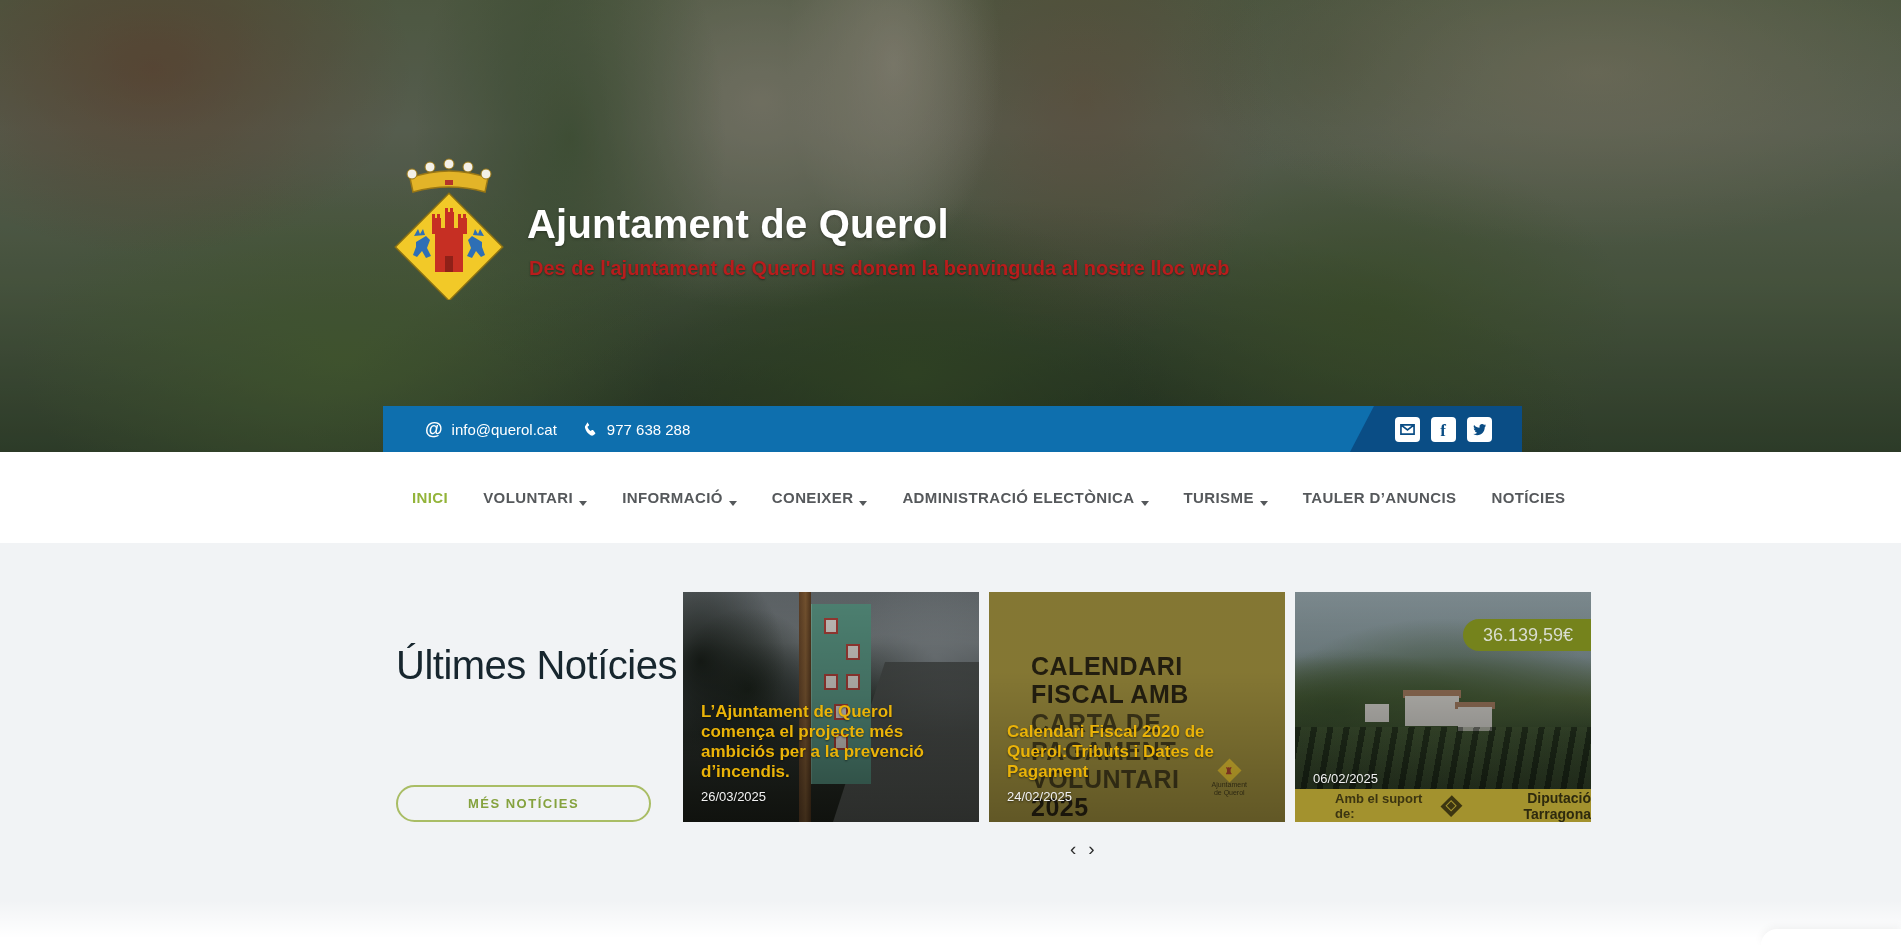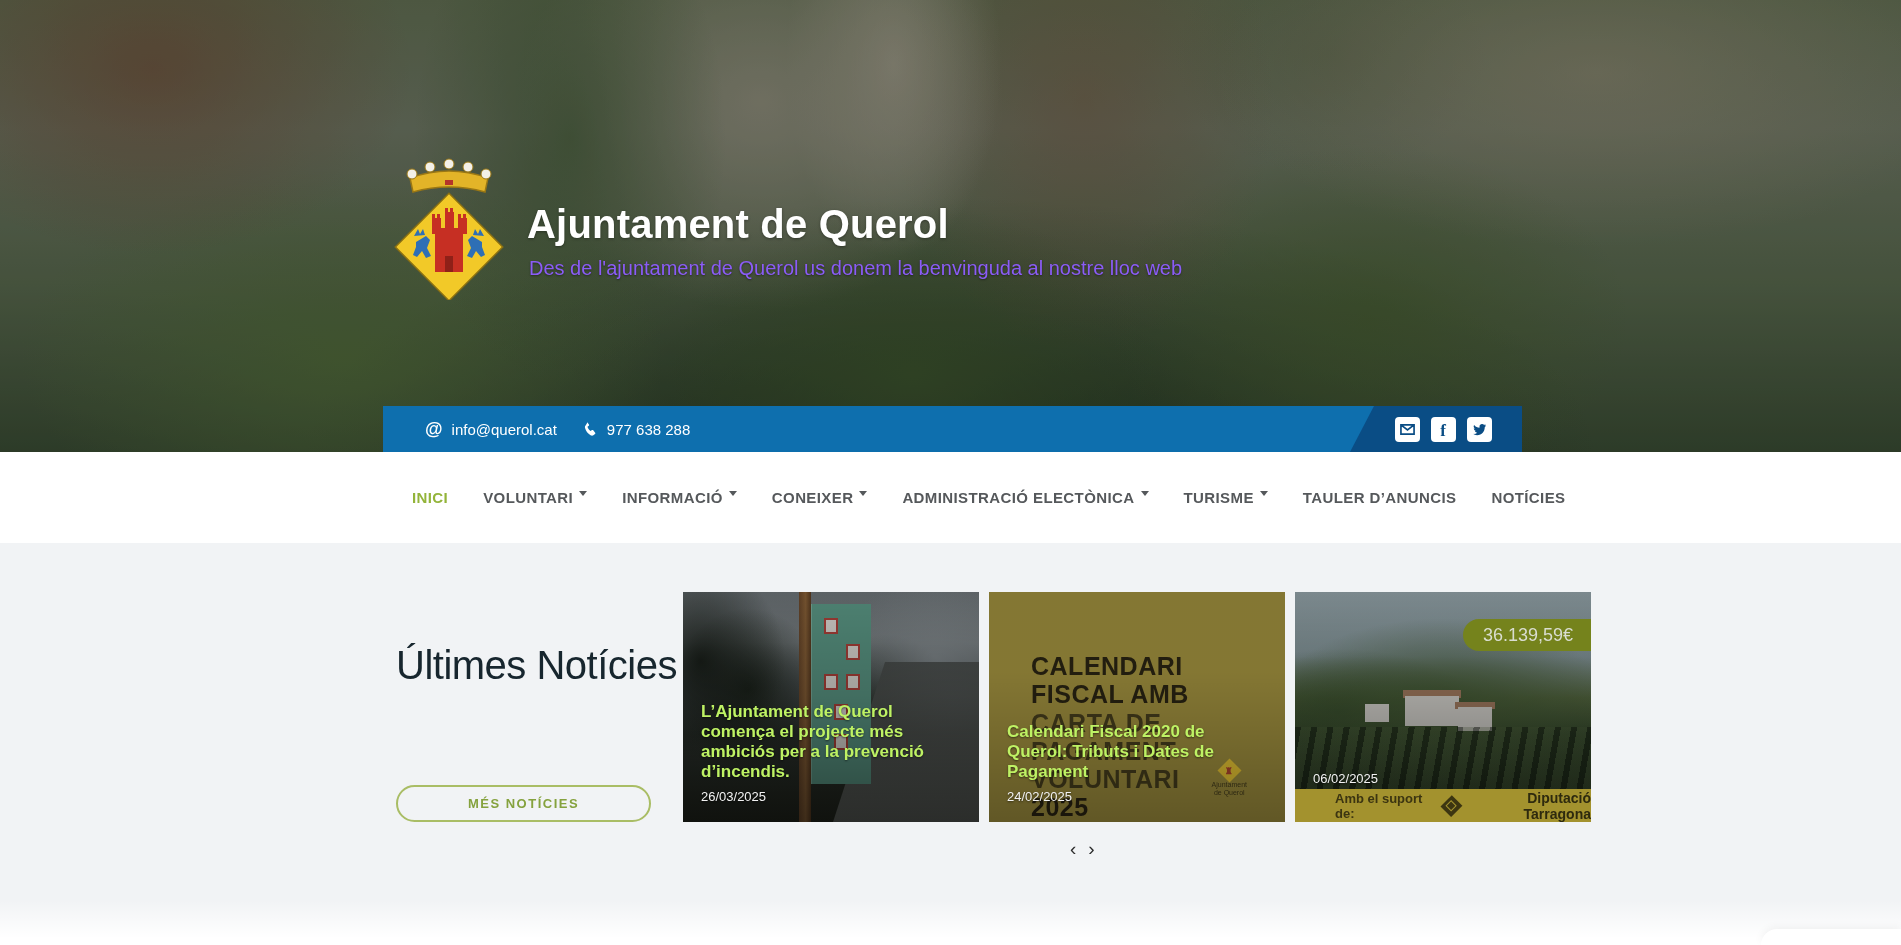--- a/index.html
+++ b/index.html
@@ -24,21 +24,21 @@
       linear-gradient(180deg,#5f6b50 0%,#6a7260 28%,#55644a 62%,#35462f 100%);
   }
   .hero-shade { position:absolute; inset:0; background:rgba(12,18,12,.22); }
 
   .hero-brand { position:absolute; left:388px; top:150px; }
   .crest { position:absolute; left:0; top:0; }
   .hero-title { position:absolute; left:139px; top:52px; width:800px;
     color:#fff; font-size:40px; font-weight:700; letter-spacing:.2px;
     text-shadow:0 1px 3px rgba(0,0,0,.35); }
   .hero-sub { position:absolute; left:141px; top:107px; width:800px;
-    color:#8b5cf6; font-size:20px; font-weight:400; text-shadow:0 1px 2px rgba(0,0,0,.4); }
+    color:#b91c1c; font-size:20px; font-weight:700; text-shadow:0 1px 2px rgba(0,0,0,.4); }
 
   
   .contact-bar { position:absolute; left:383px; top:406px; width:1139px; height:46px;
     background:#0e6fae; display:flex; align-items:center; }
   .contact-left { display:flex; align-items:center; gap:26px; padding-left:42px; }
   .contact-item { display:flex; align-items:center; gap:9px; color:#fff; font-size:15px; cursor:pointer; }
   .at-glyph { font-size:18px; font-weight:700; }
   .phone-svg { width:15px; height:15px; fill:#fff; }
   .contact-right { position:absolute; right:0; top:0; height:46px; width:172px;
     background:#0a4d85; clip-path:polygon(24px 0, 100% 0, 100% 100%, 0 100%);
@@ -46,21 +46,21 @@
   .icon-tile { width:25px; height:25px; background:#fff; border-radius:4px;
     display:flex; align-items:center; justify-content:center; color:#0a4d85; cursor:pointer; }
   .icon-tile svg { width:15px; height:15px; fill:#0a4d85; }
   .fb-letter { font-size:17px; font-weight:800; font-family:"Liberation Serif", serif; margin-top:3px; }
 
   
   .nav-bar { position:absolute; left:0; top:452px; width:1901px; height:91px; background:#fff;
     box-shadow:0 3px 6px rgba(0,0,0,.07); }
   .nav-inner { position:absolute; left:383px; top:0; width:1139px; height:91px;
     display:flex; align-items:center; gap:35px; padding-left:29px; }
-  .nav-item { display:flex; align-items:flex-start; gap:6px; color:#55585b; font-size:15px;
+  .nav-item { display:flex; align-items:flex-end; gap:6px; color:#55585b; font-size:15px;
     font-weight:600; letter-spacing:.4px; cursor:pointer; white-space:nowrap; }
   .nav-item.active { color:#93b43a; }
   .caret { width:0; height:0; border-left:4px solid transparent; border-right:4px solid transparent;
     border-top:5px solid #55585b; margin-top:2px; }
 
   
   .news-section { position:absolute; left:0; top:543px; width:1901px; height:402px; background:#f1f3f5; }
   .news-heading { position:absolute; left:396px; top:100px; font-size:40px; font-weight:400;
     color:#17262e; letter-spacing:-.5px;text-align:center; }
   .news-desc { position:absolute; left:396px; top:162px; width:230px; font-size:19px;
@@ -69,21 +69,21 @@
     border:2px solid #a9bd65; border-radius:19px; background:transparent;
     color:#85a23e; font-size:13px; font-weight:700; letter-spacing:1.5px;
     display:flex; align-items:center; justify-content:center; cursor:pointer;
     font-family:"Liberation Sans", sans-serif; }
 
   
   .cards { position:absolute; left:683px; top:49px; display:flex; gap:10px; }
   .card { position:relative; width:296px; height:230px; overflow:hidden; cursor:pointer; background:#333; }
   .card-overlay { position:absolute; inset:0;
     background:linear-gradient(180deg, rgba(0,0,0,.18) 0%, rgba(0,0,0,.30) 45%, rgba(0,0,0,.55) 100%); }
-  .card-title { position:absolute; left:18px; right:16px; bottom:40px; color:#bef264;
+  .card-title { position:absolute; left:18px; right:16px; bottom:40px; color:#eab308;
     font-size:17px; font-weight:700; line-height:1.18; text-shadow:0 1px 2px rgba(0,0,0,.5); }
   .card-date { position:absolute; left:18px; bottom:18px; color:#f2f2f2; font-size:13px;
     text-shadow:0 1px 2px rgba(0,0,0,.5); }
 
   
   .scene1 { position:absolute; inset:0;
     background:
       radial-gradient(ellipse 150px 120px at 85% 28%, rgba(140,148,152,.8), transparent 65%),
       radial-gradient(ellipse 130px 150px at 6% 30%, rgba(20,26,20,.9), transparent 65%),
       radial-gradient(ellipse 120px 130px at 22% 42%, rgba(24,32,22,.85), transparent 62%),

